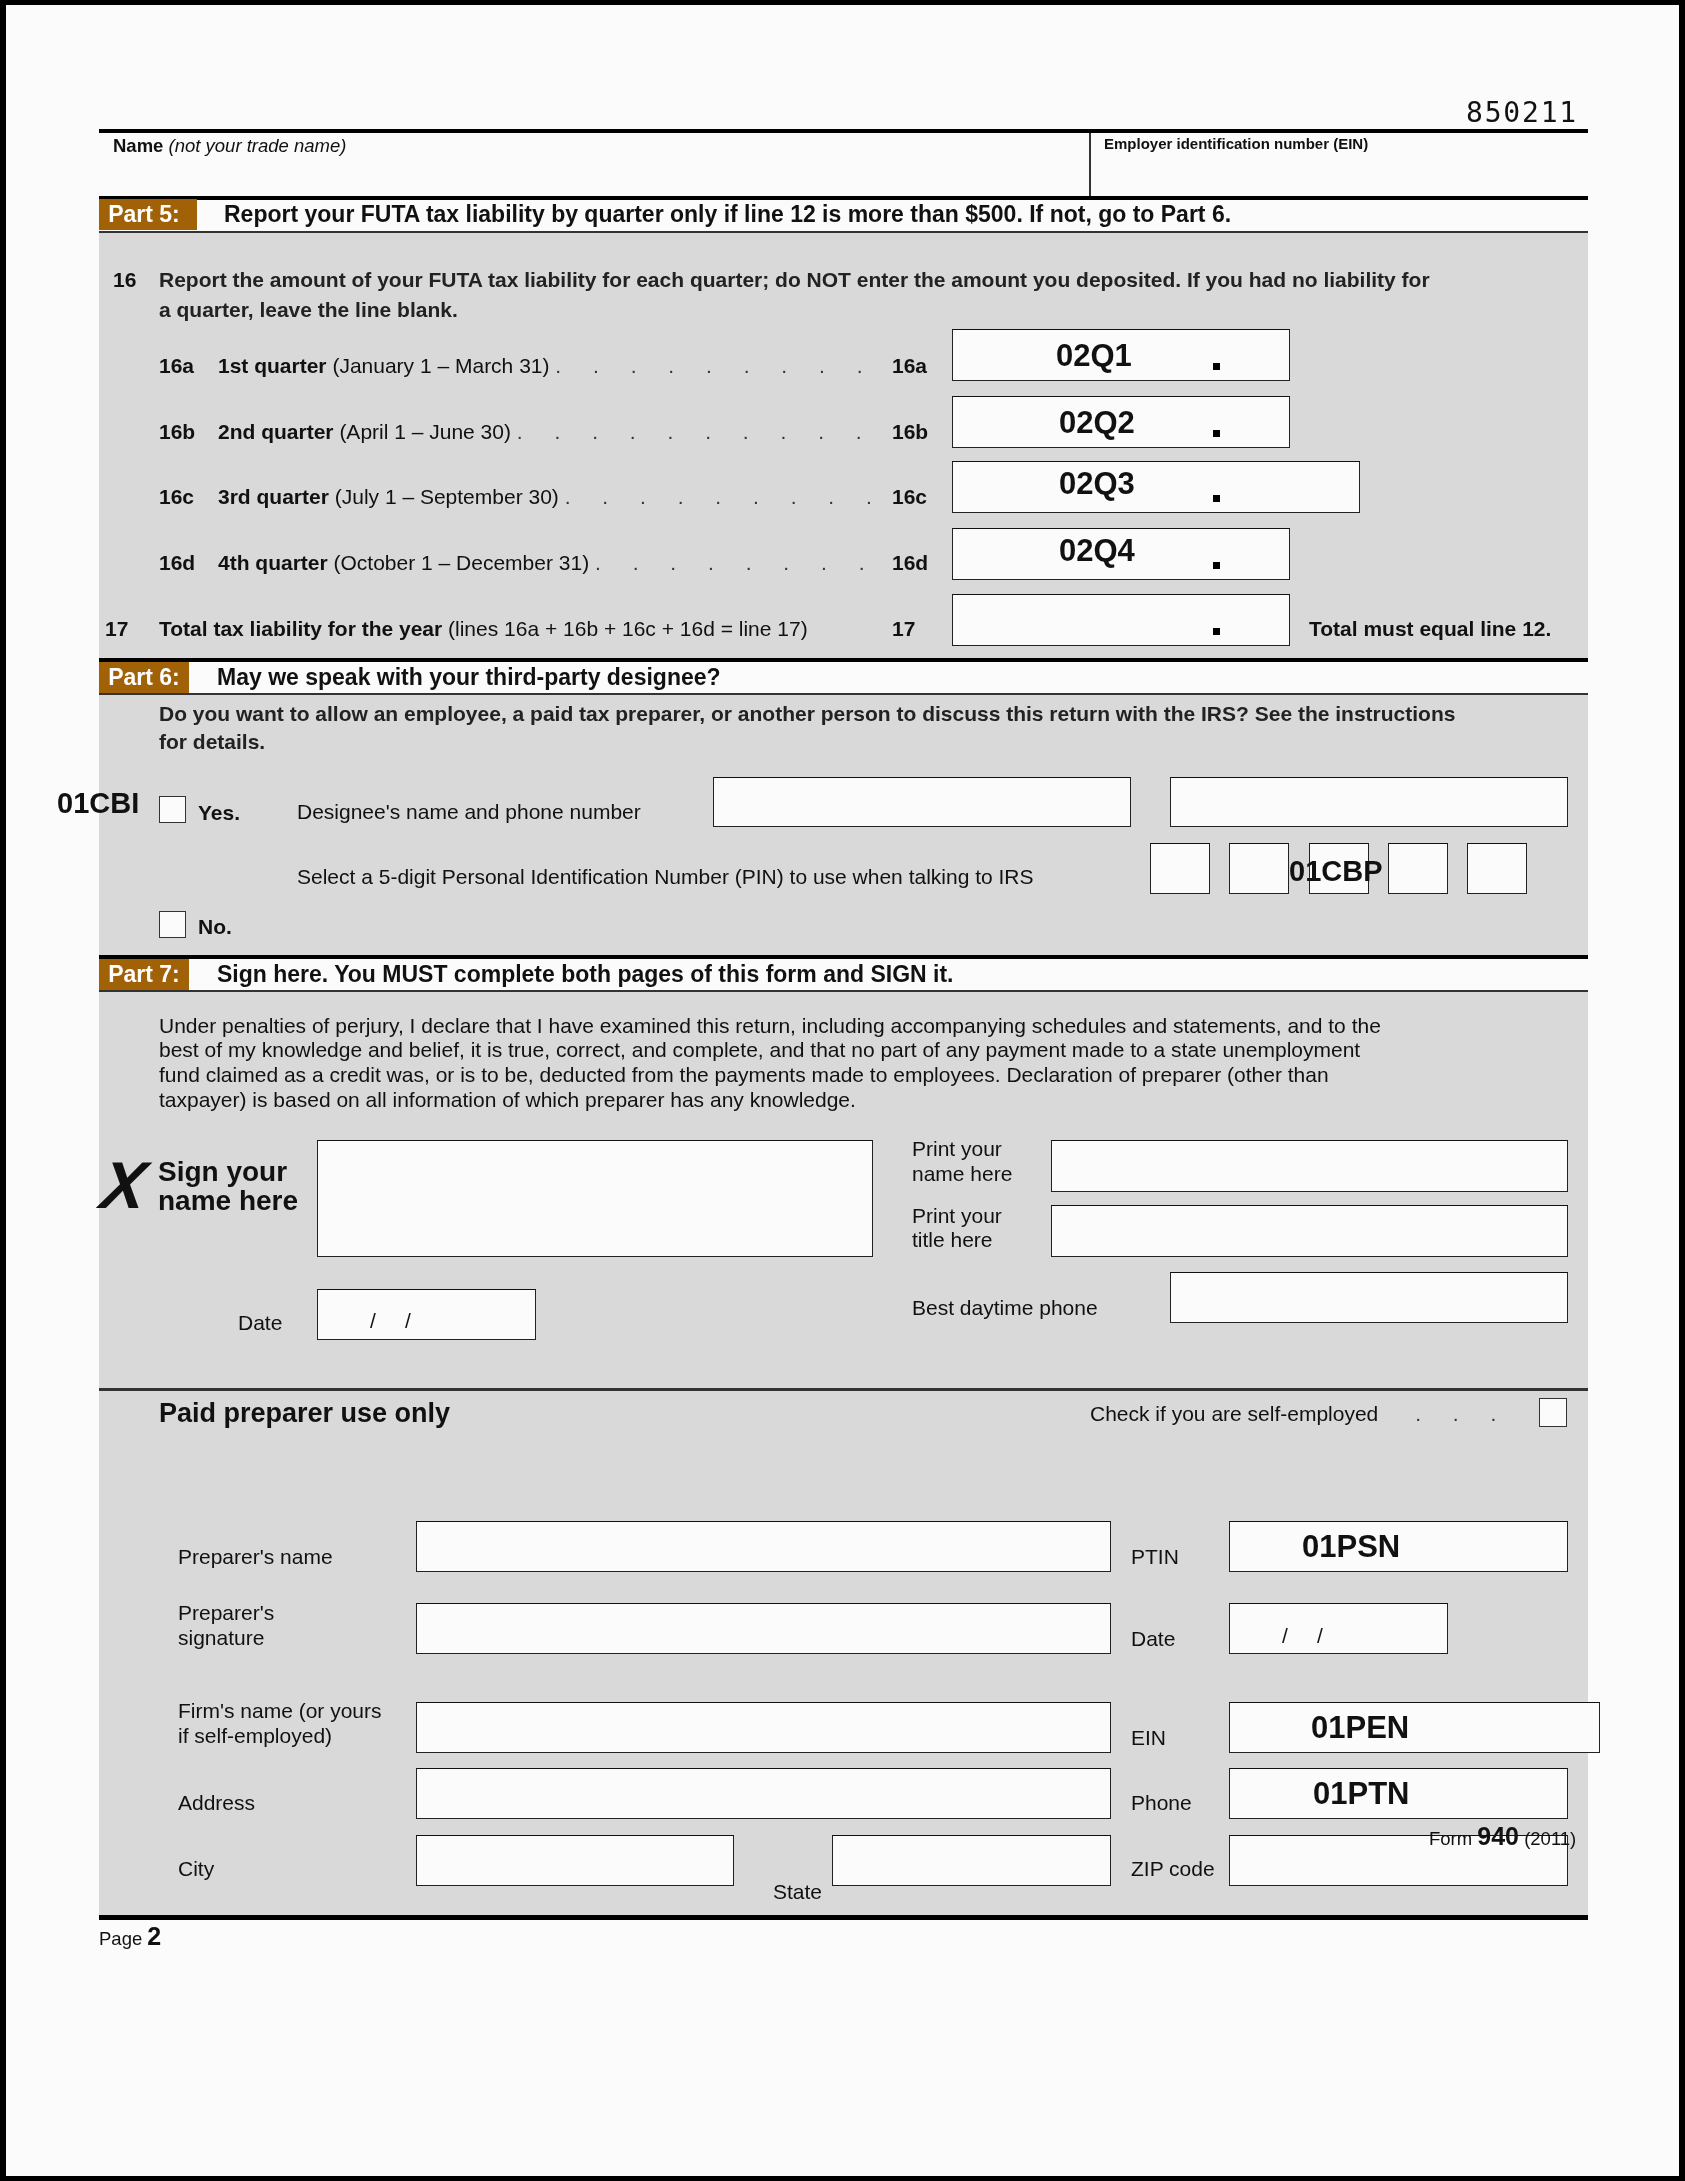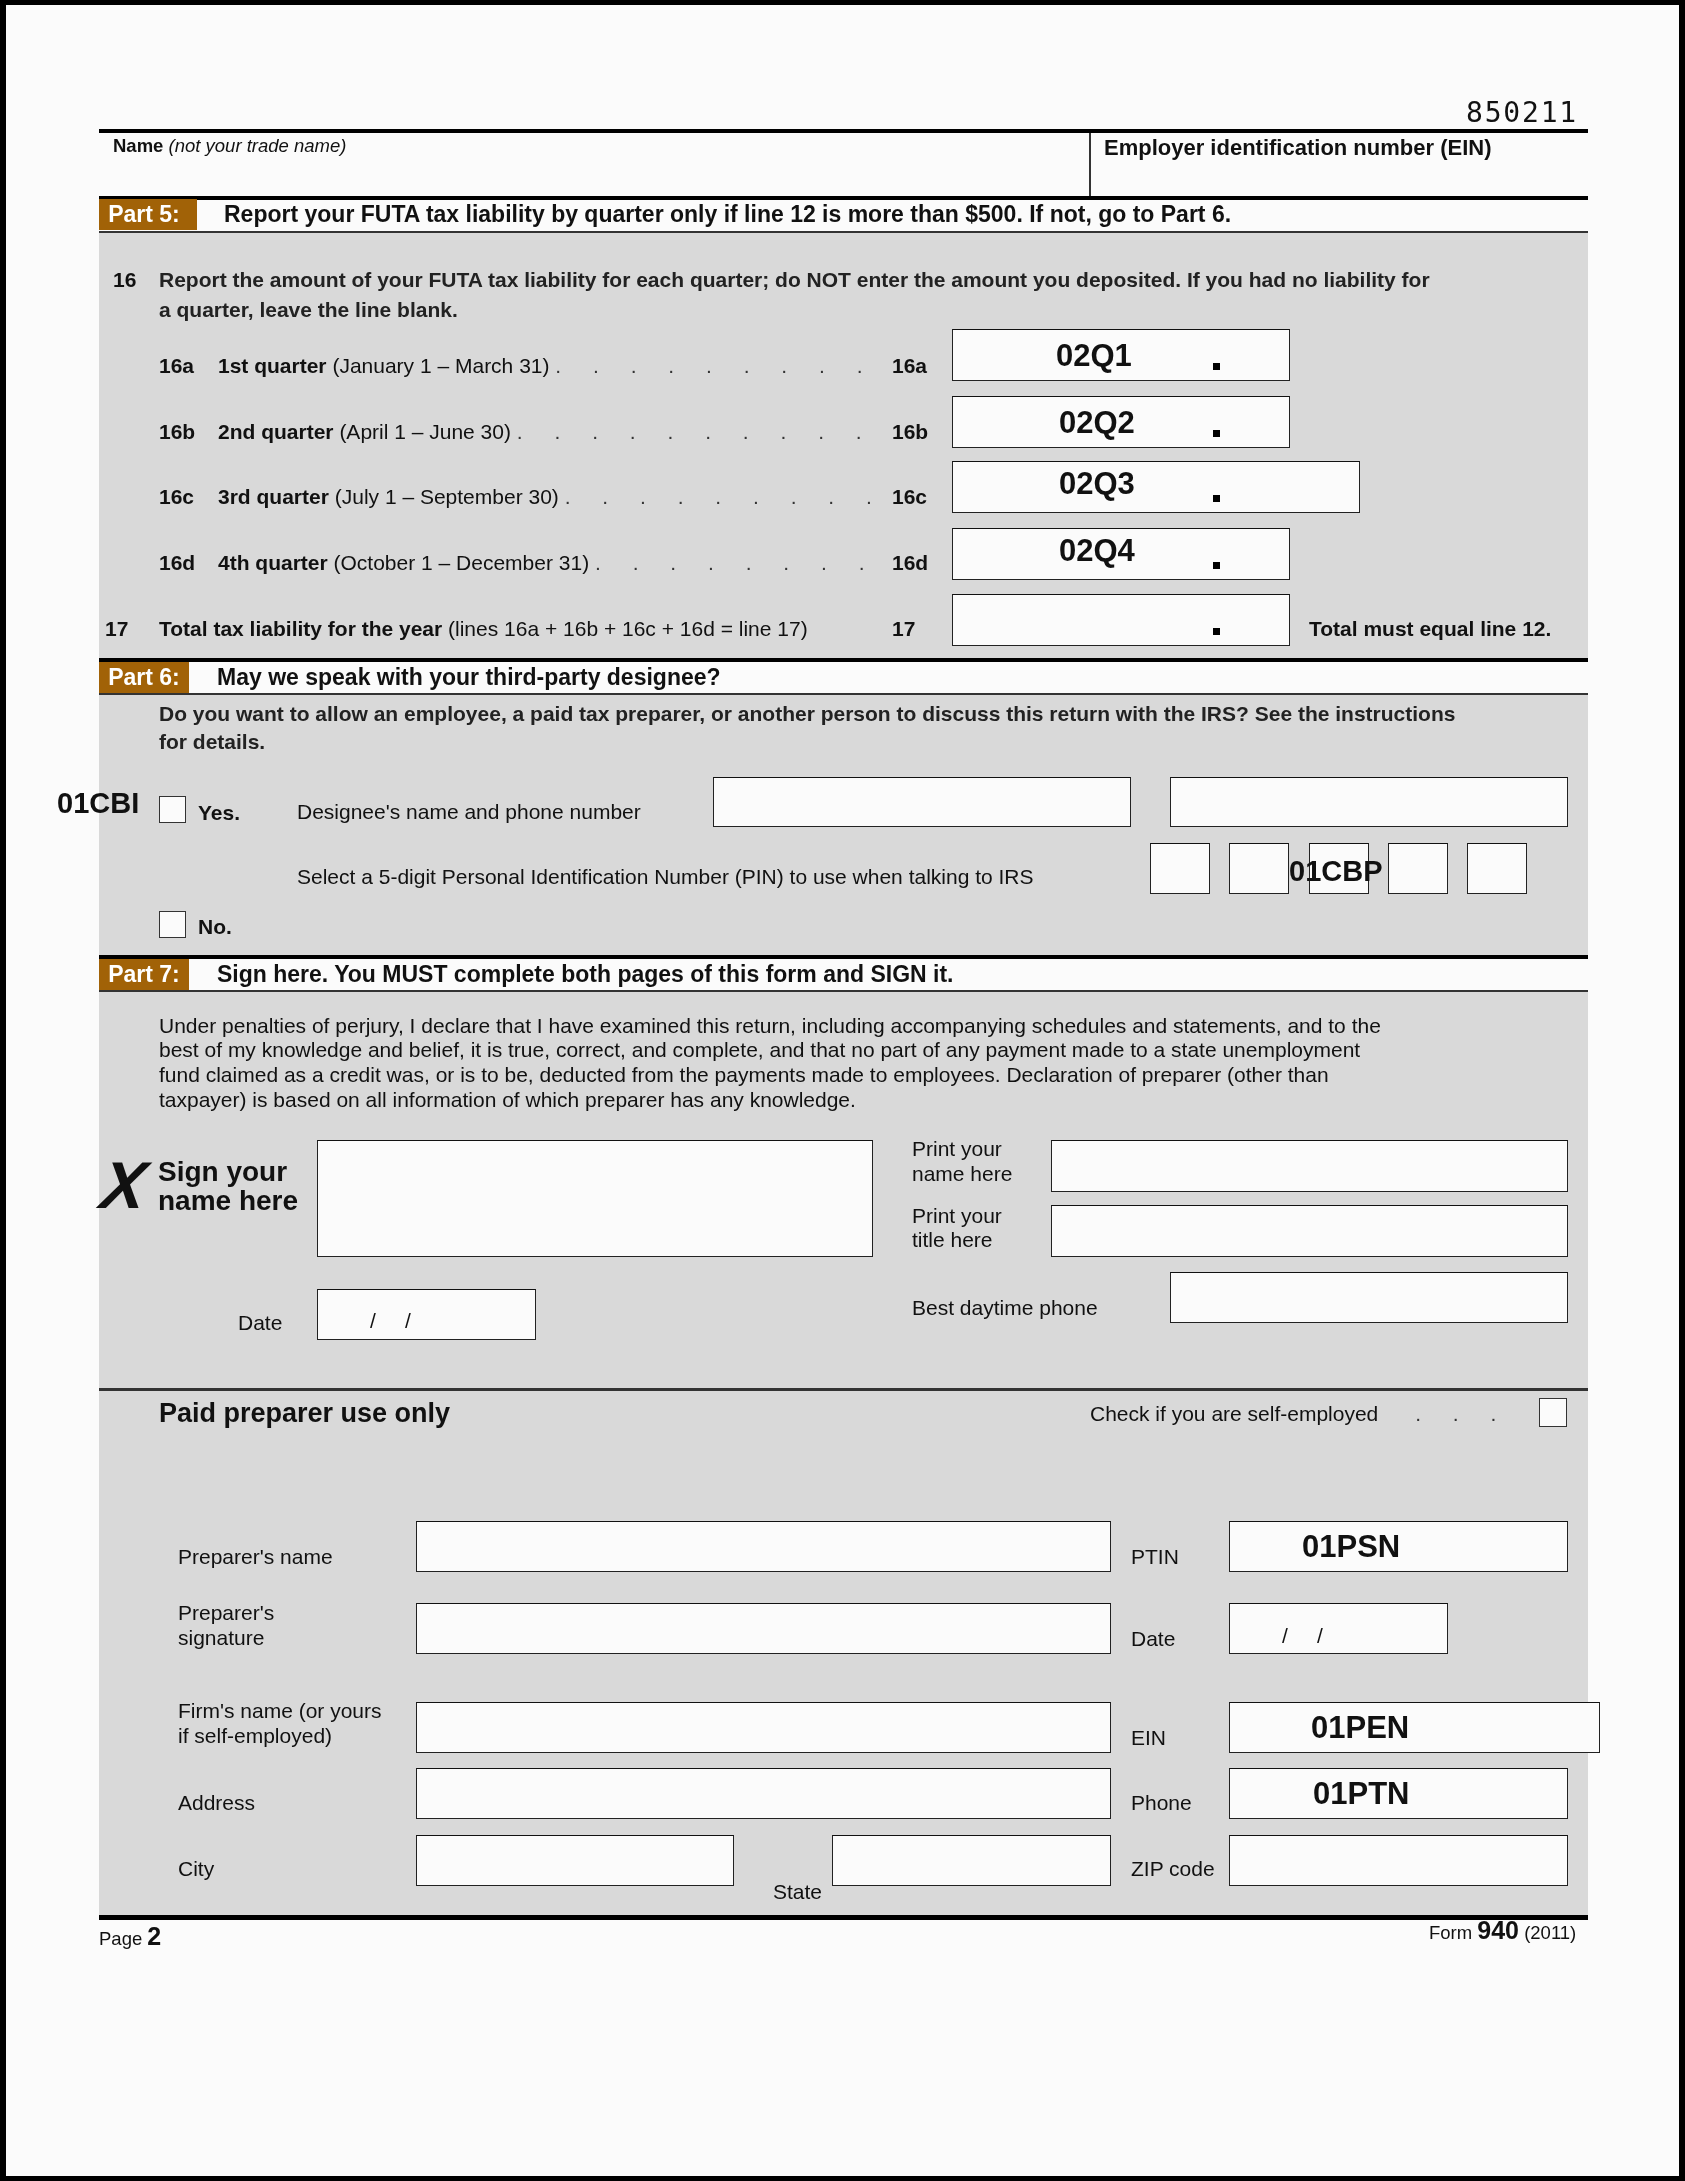--- a/index.html
+++ b/index.html
@@ -29,21 +29,21 @@
 
 <div class="abs" style="left:1466px;top:96px;font-family:'DejaVu Sans Mono',monospace;font-size:28px;letter-spacing:1.8px;">850211</div>
 
 <div class="rule" style="left:99px;top:129px;width:1489px;height:3.7px;"></div>
 <div class="lbl" style="left:113px;top:135px;font-size:18.5px;">
   <span class="b">Name</span>
   <i>(not your trade name)</i>
 </div>
 <div class="abs" style="left:99px;top:157px;width:989px;height:39px;"></div>
 <div class="thin" style="left:1089px;top:133px;width:1.8px;height:65px;"></div>
-<div class="lbl b" style="left:1104px;top:135px;font-size:22px;">Employer identification number (EIN)</div>
+<div class="lbl b" style="left:1104px;top:135px;font-size:15px;">Employer identification number (EIN)</div>
 <div class="abs" style="left:1093px;top:157px;width:495px;height:39px;"></div>
 
 <div class="rule" style="left:99px;top:196px;width:1489px;height:3.7px;"></div>
 <div class="partbox" style="left:99px;top:199px;width:98px;height:31px;">Part 5:</div>
 <div class="parttitle" style="left:224px;top:199px;">Report your FUTA tax liability by quarter only if line 12 is more than $500. If not, go to Part 6.</div>
 <div class="thin" style="left:99px;top:231px;width:1489px;height:1.8px;"></div>
 <div class="gray" style="left:99px;top:233px;width:1489px;height:425px;"></div>
 
 <div class="lbl b" style="left:113px;top:268px;">16</div>
 <div class="lbl" style="left:159px;top:268px;font-weight:bold;color:#222;">Report the amount of your FUTA tax liability for each quarter; do NOT enter the amount you deposited. If you had no liability for</div>
@@ -211,18 +211,18 @@
 <div class="lbl" style="left:773px;top:1857px;margin-top:23px;">State</div>
 <div class="box" style="left:832px;top:1835px;width:279px;height:51px;"></div>
 <div class="lbl" style="left:1131px;top:1857px;">ZIP code</div>
 <div class="box" style="left:1229px;top:1835px;width:339px;height:51px;"></div>
 
 <div class="rule" style="left:99px;top:1915px;width:1489px;height:4.6px;"></div>
 <div class="lbl" style="left:99px;top:1922px;font-size:18.5px;">
   <span>Page</span>
   <span class="b" style="font-size:25px;">2</span>
 </div>
-<div class="lbl" style="left:1429px;top:1916px;font-size:18.5px;text-align:center;">
+<div class="lbl" style="left:1429px;top:1822px;font-size:18.5px;text-align:center;">
   <span>Form</span>
   <span class="b" style="font-size:25px;">940</span>
   <span>(2011)</span>
 </div>
 
 
 </body></html>

